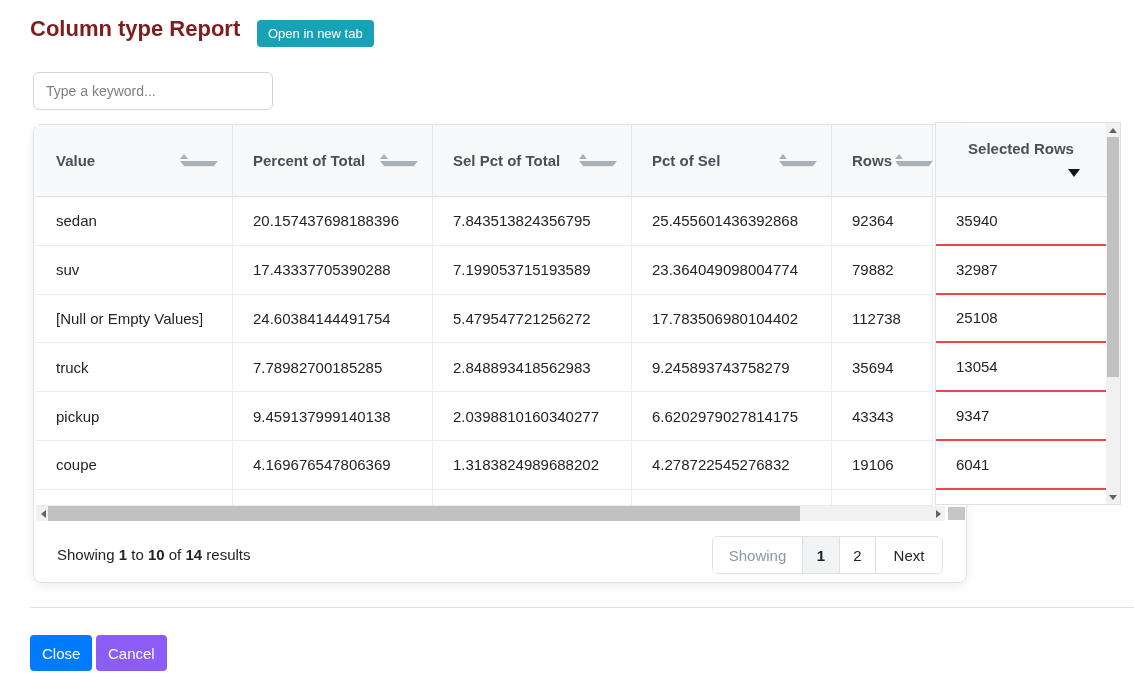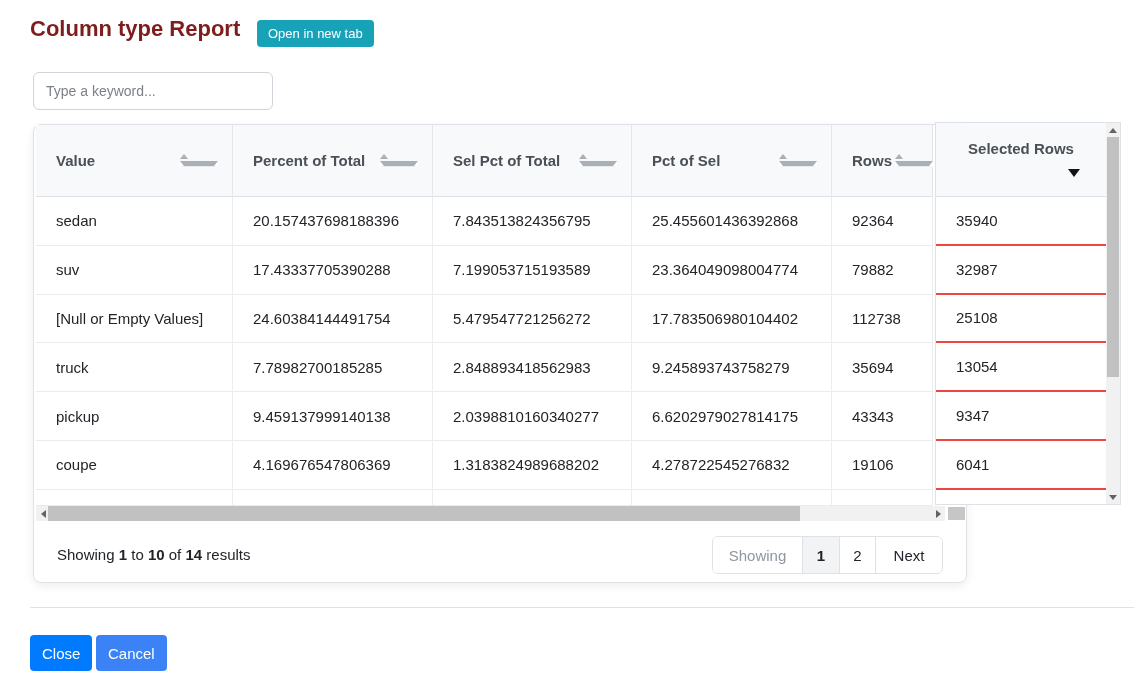--- a/index.html
+++ b/index.html
@@ -96,21 +96,21 @@
   .arr-d { width: 0; height: 0; border-left: 4px solid transparent; border-right: 4px solid transparent; border-top: 5px solid #606468; }
   .vs-thumb { position: absolute; left: 1px; top: 14px; width: 12px; height: 240px; background: #c1c1c1; }
   .pin-hthumb { position: absolute; left: 948px; top: 507px; width: 17px; height: 13px; background: #c6c6c6; }
 
   .divider { position: absolute; left: 30px; right: 0; top: 607px; border-top: 1px solid #dee2e6; }
   .btn {
     position: absolute; top: 635px; height: 36px; padding: 0 12px; border: none; border-radius: 4px;
     color: #fff; font-size: 15px; font-family: inherit; cursor: pointer;
   }
   .btn-close { left: 30px; background: #007bff; }
-  .btn-cancel { left: 96px; background: #3b82f6; }
+  .btn-cancel { left: 96px; background: #8b5cf6; }
 </style>
 </head>
 <body>
 
 <div class="screen">
 
   <div class="title">Column type Report</div>
   <button class="open-btn">Open in new tab</button>
   <input class="search" placeholder="Type a keyword..." style="">
 

